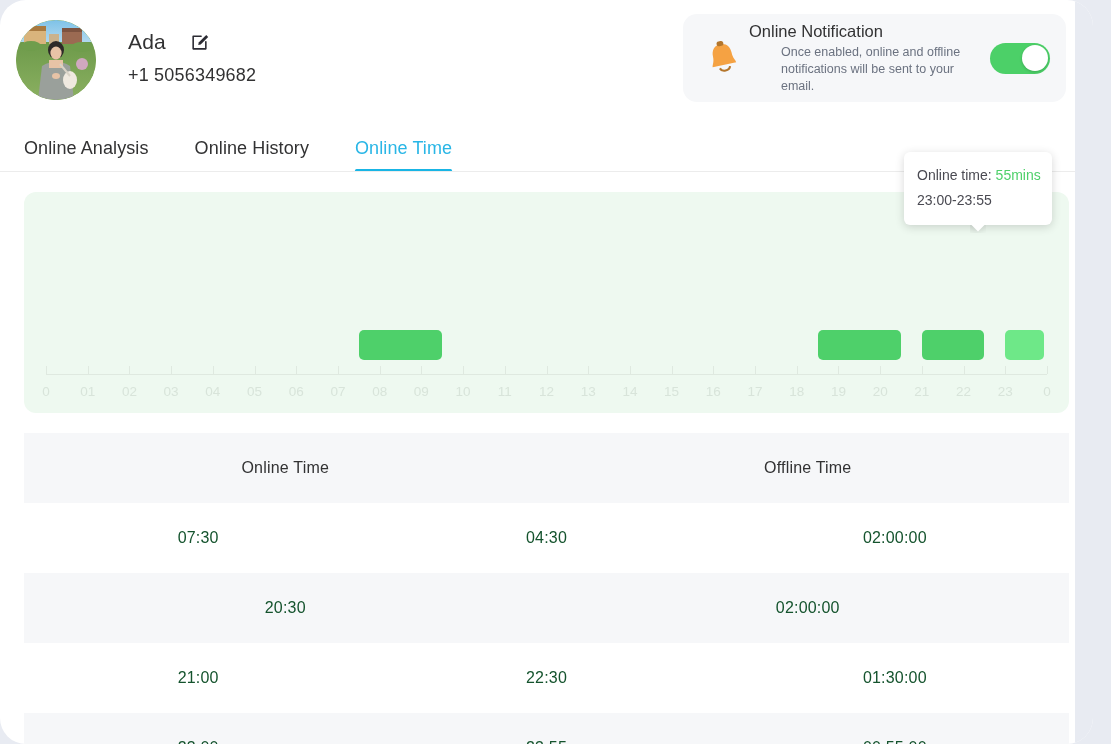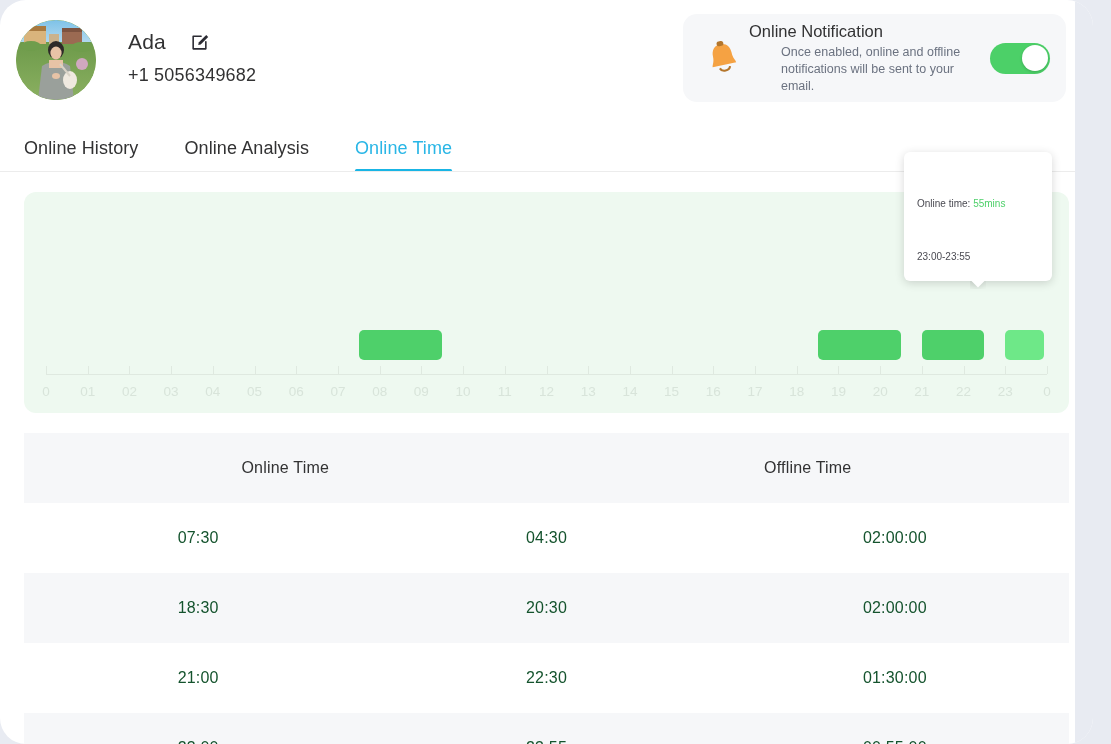--- a/index.html
+++ b/index.html
@@ -227,25 +227,24 @@
     left: 904px;
     top: 152px;
     width: 148px;
     background: #ffffff;
     border-radius: 6px;
     box-shadow: 0 2px 10px rgba(0,0,0,.16);
     padding: 11px 13px 12px 13px;
     z-index: 40;
   }
   .tt-line {
-    font-size: 10px;
+    font-size: 14px;
     color: #4a4a52;
     line-height: 25px;
     white-space: nowrap;
-    margin-top: 28px;
   }
   .tt-val { color: #4ed06a; }
   .tt-arrow {
     position: absolute;
     bottom: -8px;
     left: 66px;
     width: 16px; height: 8px;
     overflow: hidden;
   }
   .tt-arrow::after {
@@ -354,22 +353,22 @@
           <div class="notif-desc">Once enabled, online and offline</div>
           <div class="notif-desc">notifications will be sent to your email.</div>
         </div>
         <div class="toggle">
           <div class="knob"></div>
         </div>
       </div>
     </div>
 
     <div class="tabs">
+      <div class="tab">Online Analysis</div>
       <div class="tab">Online History</div>
-      <div class="tab">Online Analysis</div>
       <div class="tab active">Online Time</div>
       <div class="tabs-divider"></div>
     </div>
 
     <div class="chart-card">
       <div class="chart-plot">
         <div class="bars-layer" id="bars-layer">
             <div class="bar" title="07:30-09:30" style="left: 31.25%; width: 8.33333%; background: rgb(78, 208, 106);"></div>
             <div class="bar" title="18:30-20:30" style="left: 77.0833%; width: 8.33333%; background: rgb(78, 208, 106);"></div>
             <div class="bar" title="21:00-22:30" style="left: 87.5%; width: 6.25%; background: rgb(78, 208, 106);"></div>
@@ -446,21 +445,20 @@
         <div class="tcell">Online Time</div>
         <div class="tcell">Offline Time</div>
       </div>
       <div id="table-body">
           <div class="trow">
             <div class="tcell">07:30</div>
             <div class="tcell">04:30</div>
             <div class="tcell">02:00:00</div>
           </div>
           <div class="trow alt">
-            <div class="tcell">18:30</div>
             <div class="tcell">20:30</div>
             <div class="tcell">02:00:00</div>
           </div>
           <div class="trow">
             <div class="tcell">21:00</div>
             <div class="tcell">22:30</div>
             <div class="tcell">01:30:00</div>
           </div>
           <div class="trow alt">
             <div class="tcell">23:00</div>

